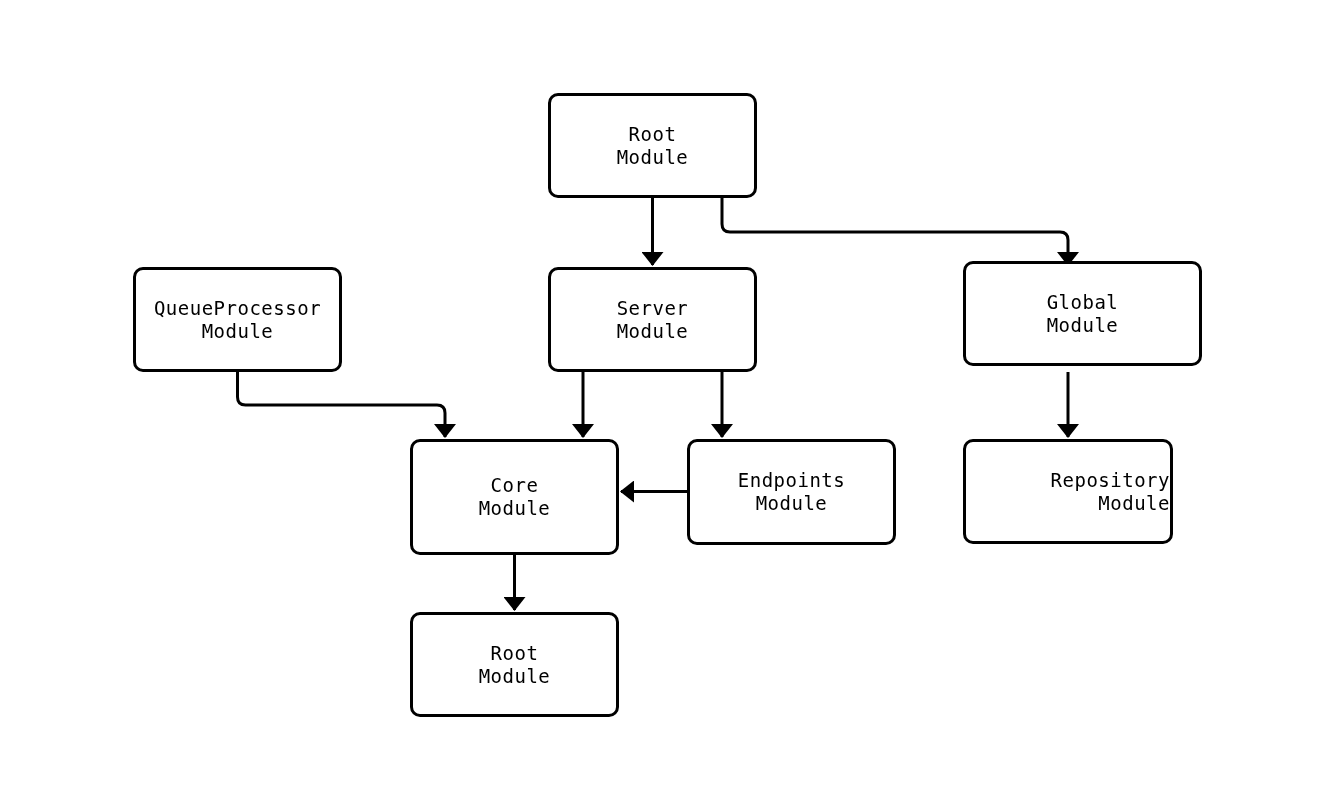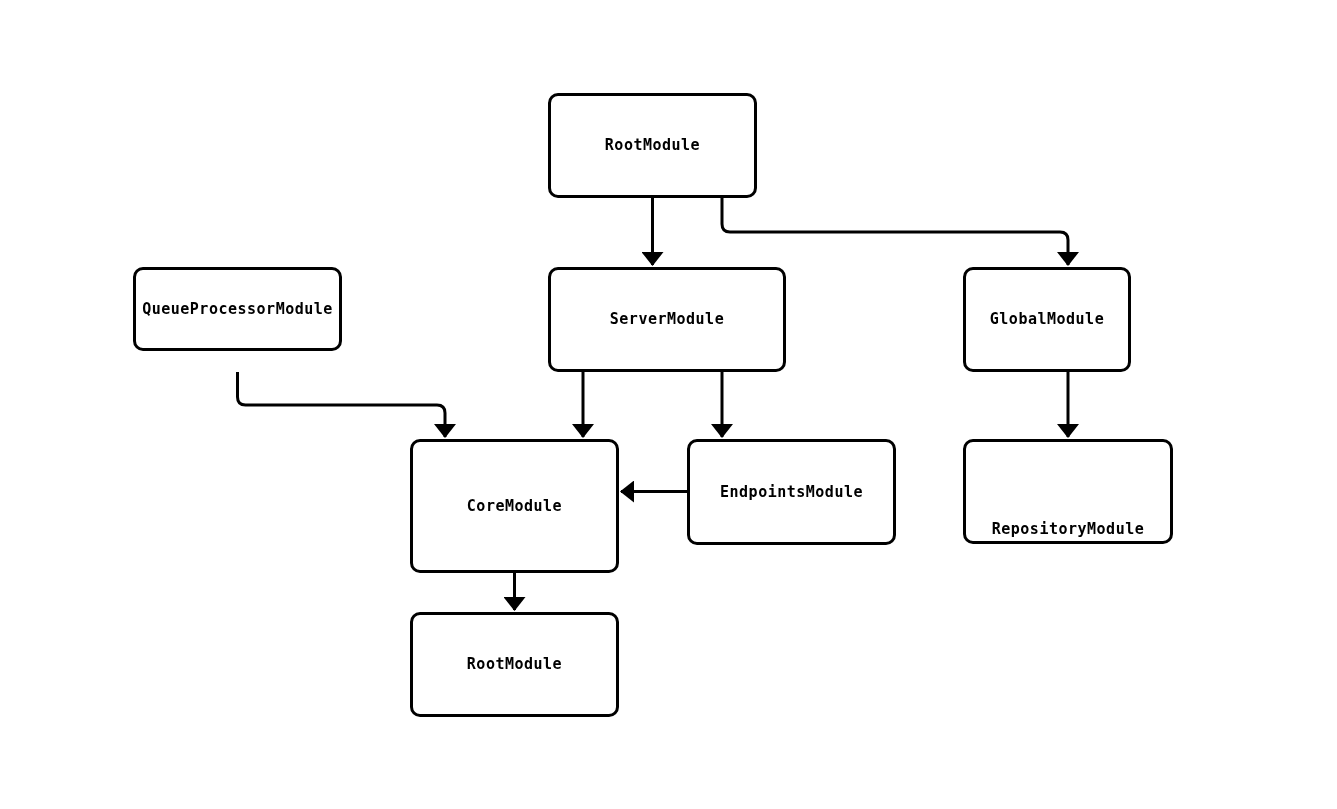--- a/index.html
+++ b/index.html
@@ -38,26 +38,27 @@
     fill: var(--stroke);
     stroke: none;
   }
   .node {
     position: absolute;
     box-sizing: border-box;
     background: var(--node-fill);
     border: 3px solid var(--stroke);
     border-radius: 10px;
     display: flex;
+    flex-direction: column;
     align-items: center;
     justify-content: center;
     text-align: center;
     color: var(--text);
-    font-weight: bold;
-    font-size: 15px;
+    font-weight: normal;
+    font-size: 19px;
     line-height: 23px;
     letter-spacing: 0.5px;
   }
   .node-label-line {
     display: block;
     white-space: pre;
   }
 </style>
 </head>
 <body>
@@ -86,36 +87,36 @@
     <path class="edge" d="M1068,372 V437" marker-end="url(#arrow)"></path>
 
     <path class="edge" d="M514.5,545 V610" marker-end="url(#arrow)"></path>
   </svg>
 
   <div class="node" style="left:548px; top:93px; width:209px; height:105px;">
     <span class="node-label-line">Root</span>
     <span class="node-label-line">Module</span>
   </div>
 
-  <div class="node" style="left:133px; top:267px; width:209px; height:84px;">
+  <div class="node" style="left:133px; top:267px; width:209px; height:105px;">
     <span class="node-label-line">QueueProcessor</span>
     <span class="node-label-line">Module</span>
   </div>
 
-  <div class="node" style="left:548px; top:267px; width:238px; height:105px;">
+  <div class="node" style="left:548px; top:267px; width:209px; height:105px;">
     <span class="node-label-line">Server</span>
     <span class="node-label-line">Module</span>
   </div>
 
-  <div class="node" style="left:963px; top:267px; width:168px; height:105px;">
+  <div class="node" style="left:963px; top:261px; width:239px; height:105px;">
     <span class="node-label-line">Global</span>
     <span class="node-label-line">Module</span>
   </div>
 
-  <div class="node" style="left:410px; top:439px; width:209px; height:134px;">
+  <div class="node" style="left:410px; top:439px; width:209px; height:116px;">
     <span class="node-label-line">Core</span>
     <span class="node-label-line">Module</span>
   </div>
 
   <div class="node" style="left:687px; top:439px; width:209px; height:106px;">
     <span class="node-label-line">Endpoints</span>
     <span class="node-label-line">Module</span>
   </div>
 
   <div class="node" style="left:963px; top:439px; width:210px; height:105px;align-items:flex-end;">

